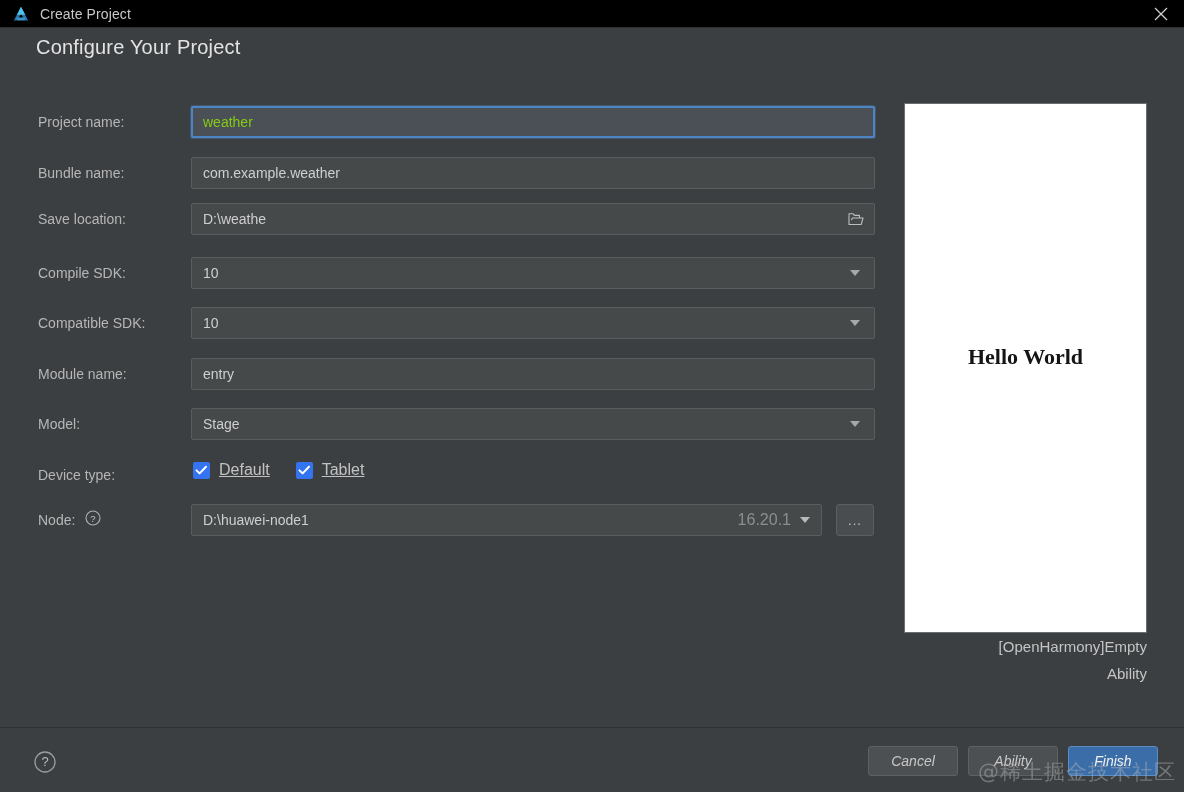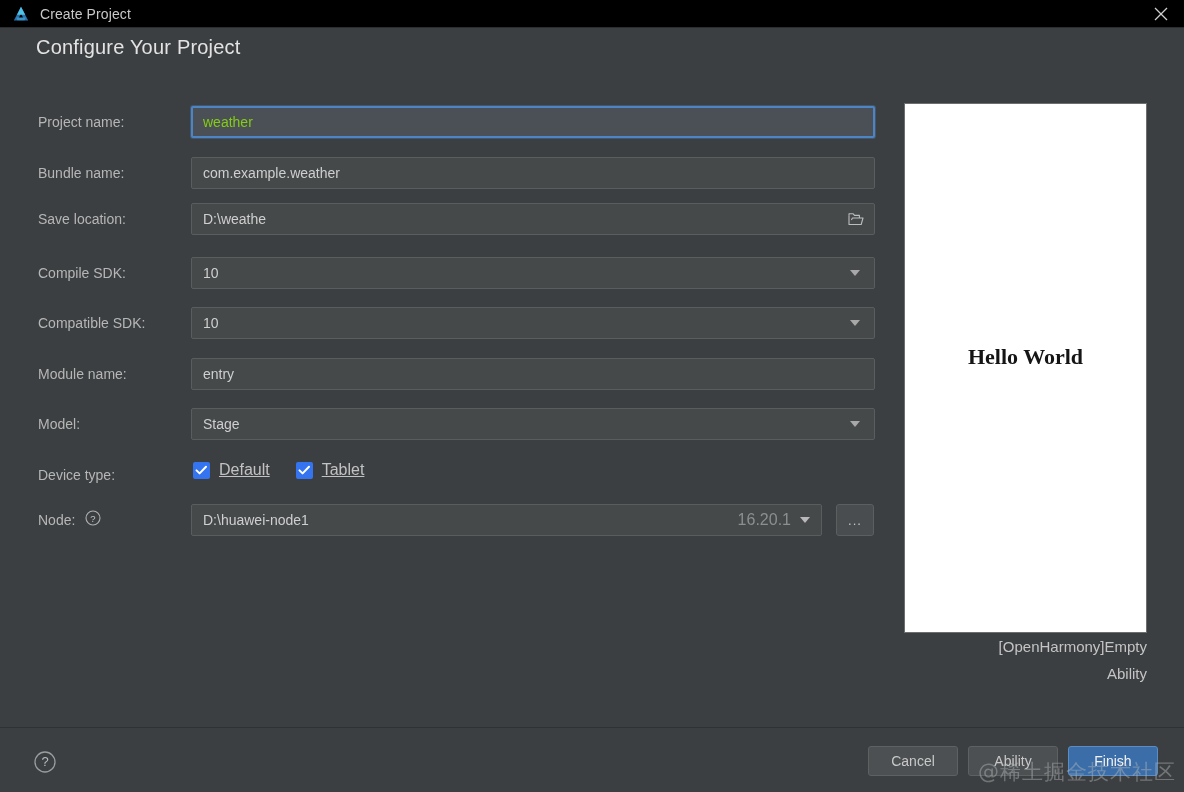--- a/index.html
+++ b/index.html
@@ -230,20 +230,21 @@
     left: 33px; top: 750px;
     width: 24px; height: 24px;
     cursor: pointer;
   }
   .footer-buttons {
     position: absolute;
     right: 26px; top: 746px;
     display: flex;
     align-items: center;
     gap: 10px;
+    font-style: italic;
   }
   .btn {
     height: 30px;
     min-width: 90px;
     padding: 0 14px;
     background: #4d5052;
     border: 1px solid #5e6162;
     border-radius: 3px;
     color: #c8c8c8;
     font-size: 14px;

